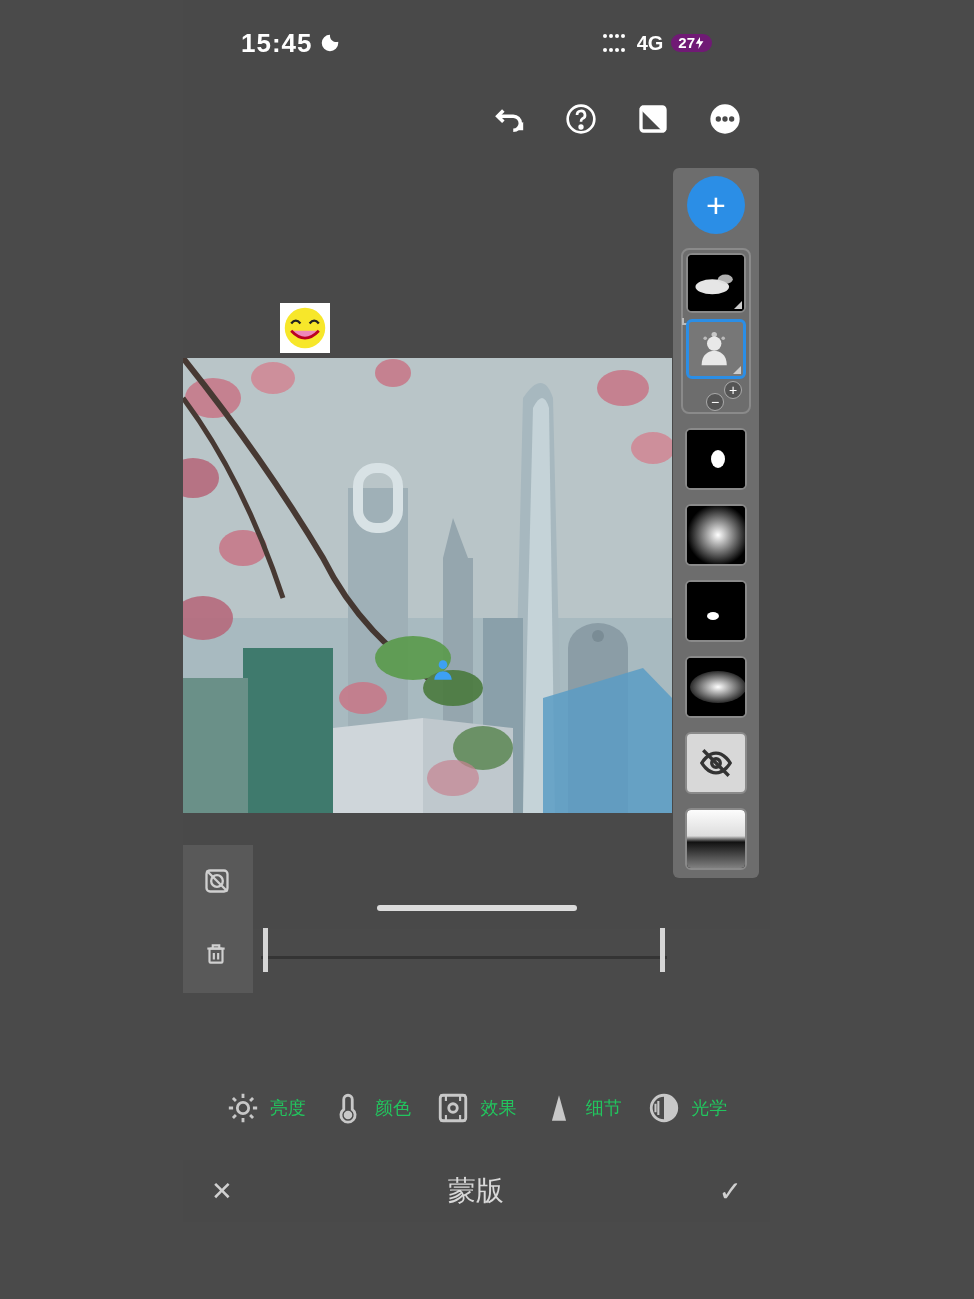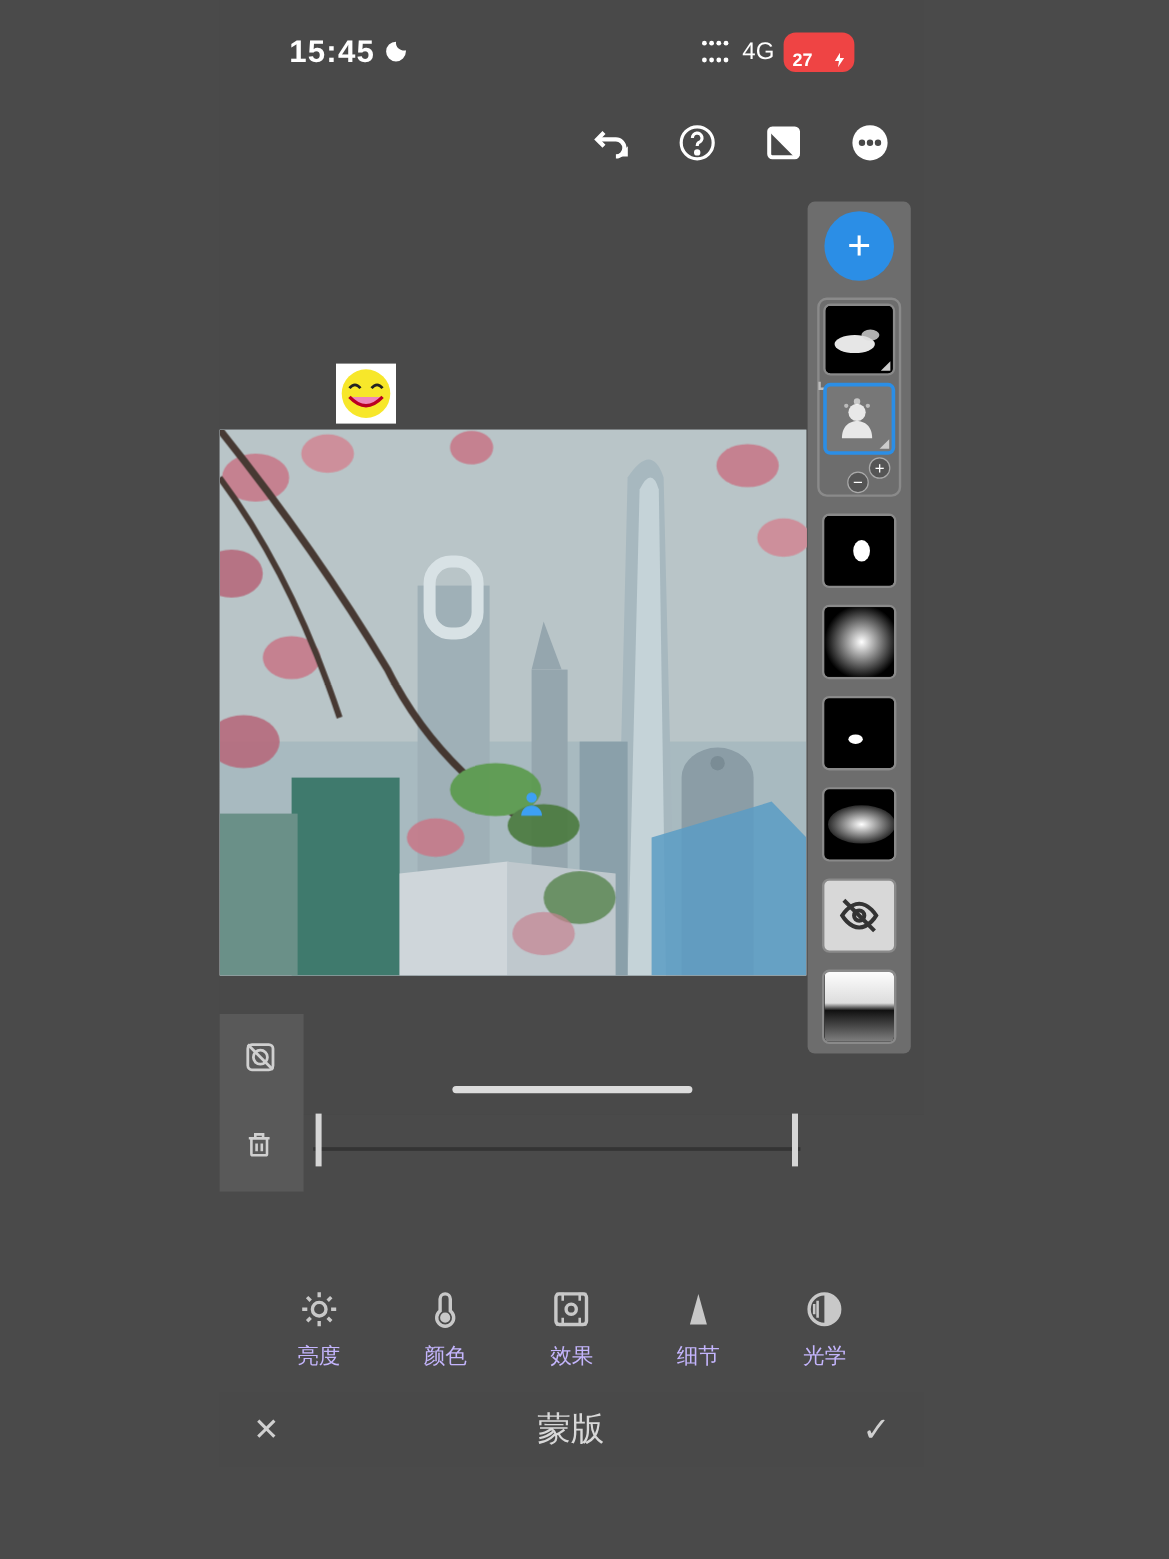--- a/index.html
+++ b/index.html
@@ -29,29 +29,29 @@
   justify-content: space-between;
   padding: 0 58px 0 58px;
   color: #fff;
 }
 .status-left { display: flex; align-items: center; gap: 6px; }
 .status-time { font-size: 26px; font-weight: 600; letter-spacing: 1px; }
 .moon-icon { width: 22px; height: 22px; }
 .status-right { display: flex; align-items: center; gap: 8px; }
 .signal-dots { display: flex; gap: 2px; flex-wrap: wrap; width: 26px; height: 18px; align-content: space-between; }
 .signal-dots span { width: 4px; height: 4px; background: #fff; border-radius: 50%; }
-.net-label { font-size: 20px; font-weight: 400; }
+.net-label { font-size: 20px; font-weight: 700; }
 .battery-pill {
-  background: #ef4444;
+  background: #701a75;
   border-radius: 10px;
-  padding: 15px 7px 1px 7px;
+  padding: 0 7px 1px 7px;
   font-size: 15px;
   font-weight: 600;
   color: #fff;
-  display: flex; align-items: center; gap: 18px;
+  display: flex; align-items: center; gap: 0;
 }
 .top-actions {
   position: absolute;
   top: 100px;
   right: 26px;
   display: flex;
   gap: 34px;
   align-items: center;
 }
 .top-btn {
@@ -185,22 +185,22 @@
   position: absolute;
   left: 0; right: 0;
   top: 1058px;
   height: 100px;
   display: flex;
   justify-content: space-around;
   align-items: center;
   padding: 0 30px;
 }
 .adjust-item {
-  display: flex; flex-direction: column; align-items: center; gap: 10px;
-  color: #c4b5fd;
+  display: flex; flex-direction: row; align-items: center; gap: 10px;
+  color: #22c55e;
 }
 .adjust-icon { width: 34px; height: 34px; }
 .adjust-label { font-size: 18px; }
 .bottom-bar {
   position: absolute;
   left: 0; right: 0;
   top: 1160px;
   height: 62px;
   background: #494949;
   display: flex;

